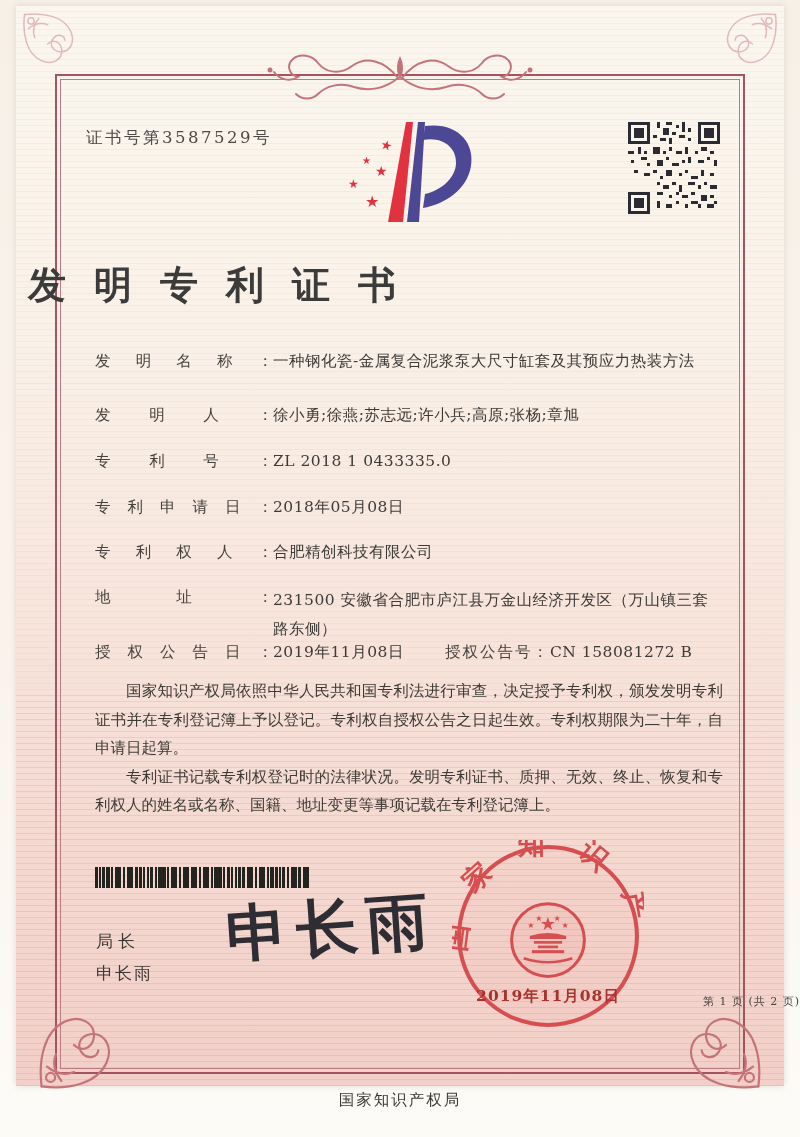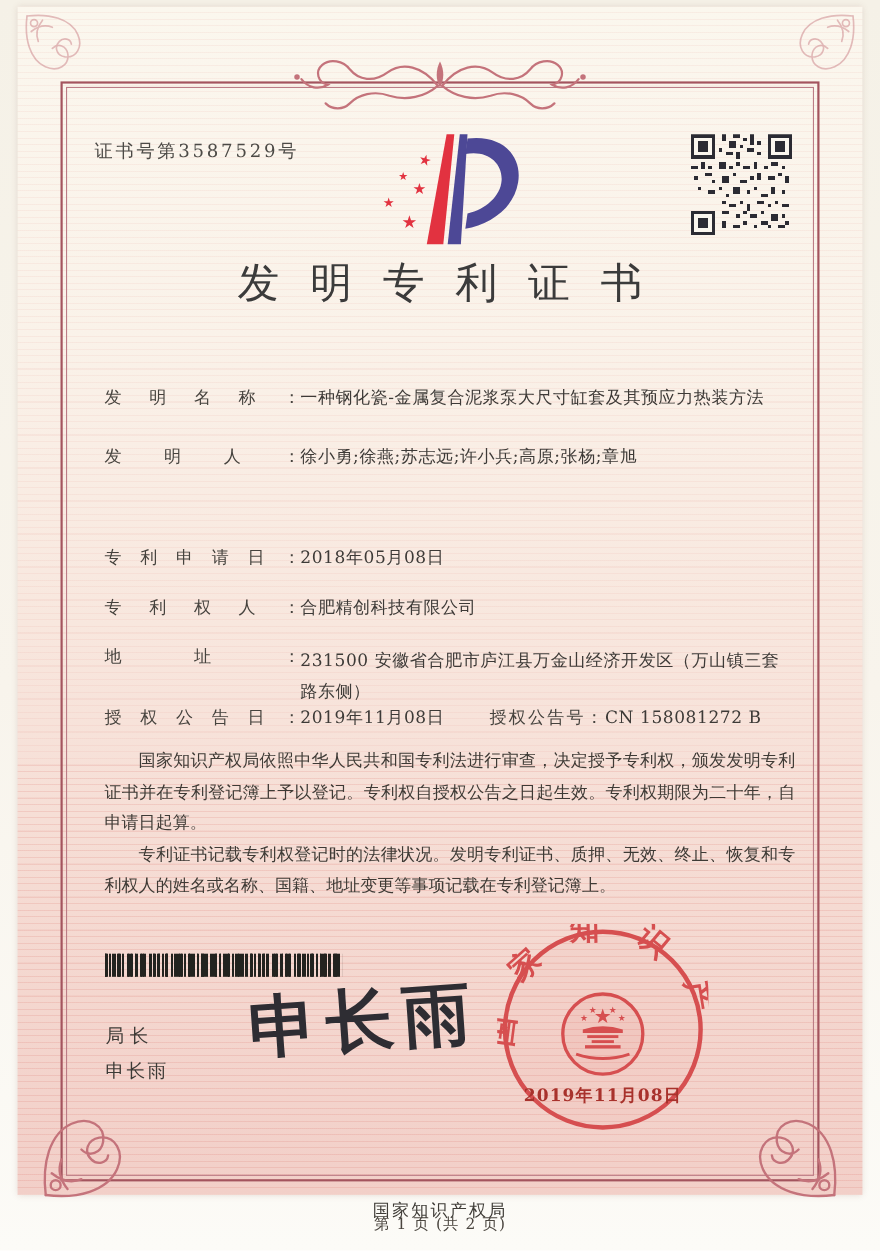--- a/index.html
+++ b/index.html
@@ -22,22 +22,22 @@
   .frame::before { content:''; position:absolute; inset:3px; border:1px solid #bc7c86; }
 
   .lace { position:absolute; }
   .top-ornament { position:absolute; left:230px; top:42px; }
 
   .cert-no { position:absolute; left:86px; top:127px; font-size:16.5px; letter-spacing:2.5px; color:#4c4a46; }
 
   .logo { position:absolute; left:332px; top:112px; }
   .qr   { position:absolute; left:628px; top:122px; }
 
-  .title { position:absolute; left:0; top:232px; width:800px; text-align:center;
-           font-size:38px; font-weight:400; color:#3b3b3b; letter-spacing:28px; padding-left:28px; }
+  .title { position:absolute; left:0; top:260px; width:800px; text-align:left;
+           font-size:38px; font-weight:700; color:#3b3b3b; letter-spacing:28px; padding-left:28px; }
 
   .row { position:absolute; left:95px; width:640px; font-size:15.5px; color:#3d3a37; line-height:1.5; }
   .lbl { display:inline-block; width:178px; text-align:justify; text-align-last:justify; vertical-align:top; color:#46433e; }
   .val { display:inline-block; vertical-align:top; letter-spacing:.5px; max-width:440px; }
   .val-wrap { width:444px; line-height:1.85; }
   .val-grant-date { width:172px; }
   .lbl2 { display:inline-block; letter-spacing:2px; color:#46433e; vertical-align:top; }
   .row-name{top:350px} .row-inventors{top:404px} .row-patentno{top:450px}
   .row-filing{top:496px} .row-patentee{top:541px} .row-address{top:586px} .row-grant{top:641px}
 
@@ -53,22 +53,22 @@
 
   .director-label { position:absolute; left:96px; top:930px; font-size:17px; letter-spacing:5px; color:#3c3a36;text-align:center; }
   .director-name  { position:absolute; left:96px; top:962px; font-size:17px; letter-spacing:2px; color:#3c3a36; }
   .signature { position:absolute; left:226px; top:886px; font-size:62px; color:#2e2d33;
                letter-spacing:8px; transform:rotate(-4deg); font-weight:700; }
 
   .seal { position:absolute; left:452px; top:840px; opacity:.95; }
   .seal-date { position:absolute; left:452px; top:986px; width:192px; text-align:center;
                color:#a8322c; font-weight:700; font-size:15.5px; letter-spacing:1px; }
 
-  .page-info { position:absolute; left:0; top:1104px; width:800px; text-align:center;
-               font-size:14px; color:#4a453f; letter-spacing:1px; }
+  .page-info { position:absolute; left:0; top:994px; width:800px; text-align:right;
+               font-size:11px; color:#4a453f; letter-spacing:1px; }
   .back-note { position:absolute; left:0; top:1090px; width:800px; text-align:center;
                font-size:15.5px; color:#3e3b36; letter-spacing:2px; }
 </style>
 </head>
 <body>
 
 <div class="photo">
 
   <svg width="0" height="0" style="position:absolute">
     <symbol id="lace" viewBox="0 0 100 100">
@@ -211,20 +211,23 @@
   </svg>
 
   <h1 class="title">发明专利证书</h1>
 
   <div class="row row-name">
     <span class="lbl">发明名称：</span><span class="val">一种钢化瓷-金属复合泥浆泵大尺寸缸套及其预应力热装方法</span>
   </div>
   <div class="row row-inventors">
     <span class="lbl">发明人：</span><span class="val">徐小勇;徐燕;苏志远;许小兵;高原;张杨;章旭</span>
   </div>
+  <div class="row row-patentno">
+    <span class="lbl">专利号：</span><span class="val">ZL 2018 1 0433335.0</span>
+  </div>
   <div class="row row-filing">
     <span class="lbl">专利申请日：</span><span class="val">2018年05月08日</span>
   </div>
   <div class="row row-patentee">
     <span class="lbl">专利权人：</span><span class="val">合肥精创科技有限公司</span>
   </div>
   <div class="row row-address">
     <span class="lbl">地址：</span><span class="val val-wrap">231500 安徽省合肥市庐江县万金山经济开发区（万山镇三套路东侧）</span>
   </div>
   <div class="row row-grant">

